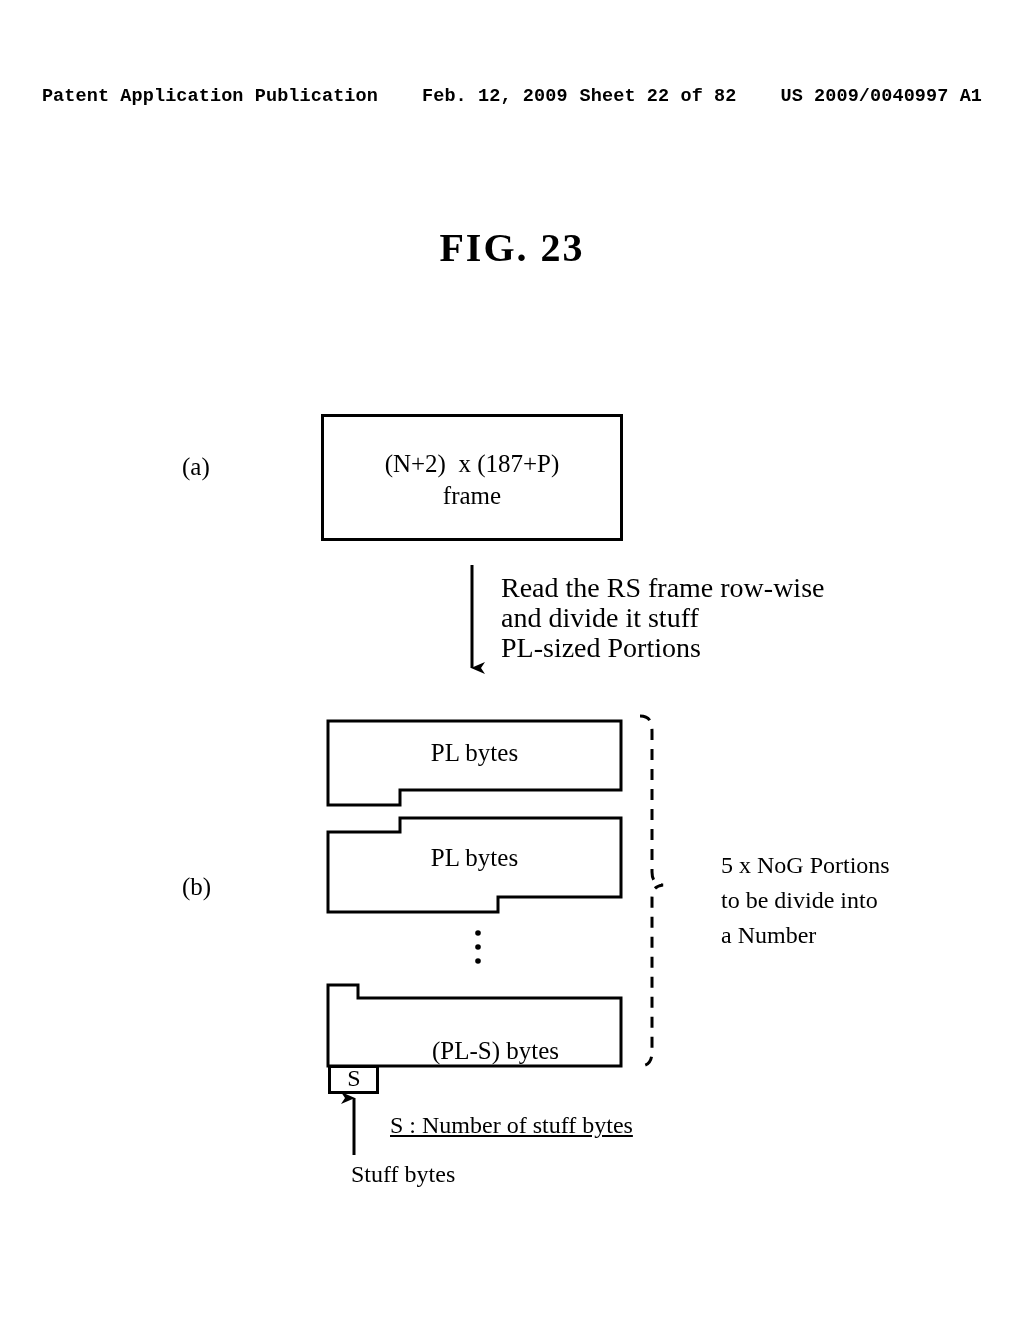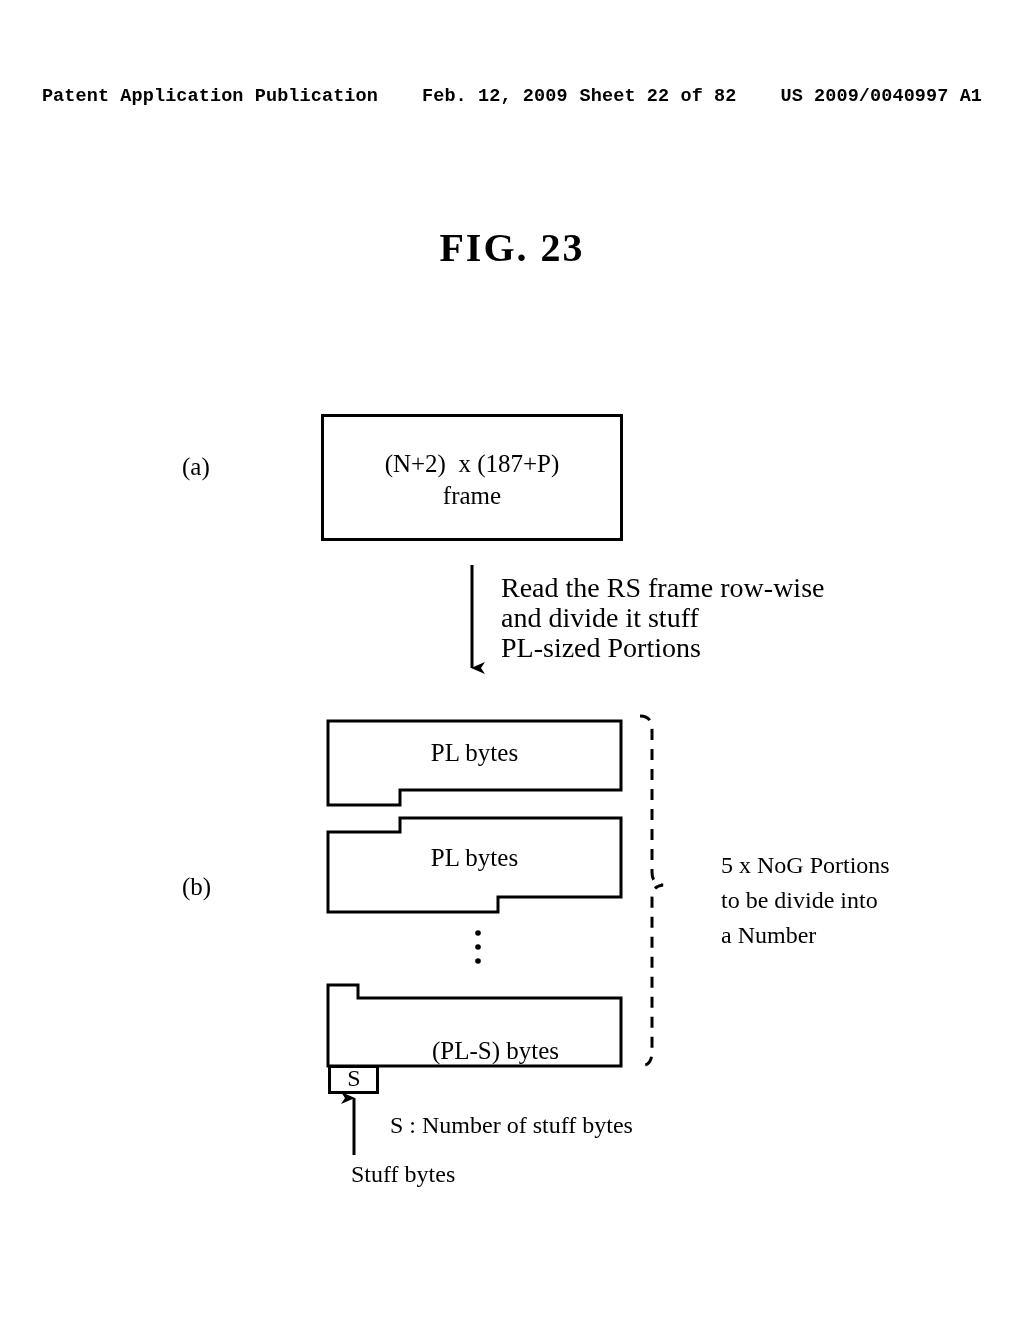--- a/index.html
+++ b/index.html
@@ -135,20 +135,21 @@
     top: 848px;
     font-size: 24px;
     line-height: 35px;
     margin-left: 40px;
   }
 
   .stuff-def {
     left: 390px;
     top: 1111px;
     font-size: 24px;
+    text-decoration: underline;
   }
   .stuff-label {
     left: 303px;
     top: 1160px;
     font-size: 24px;
     margin-left: 48px;
   }
 </style>
 </head>
 <body>

